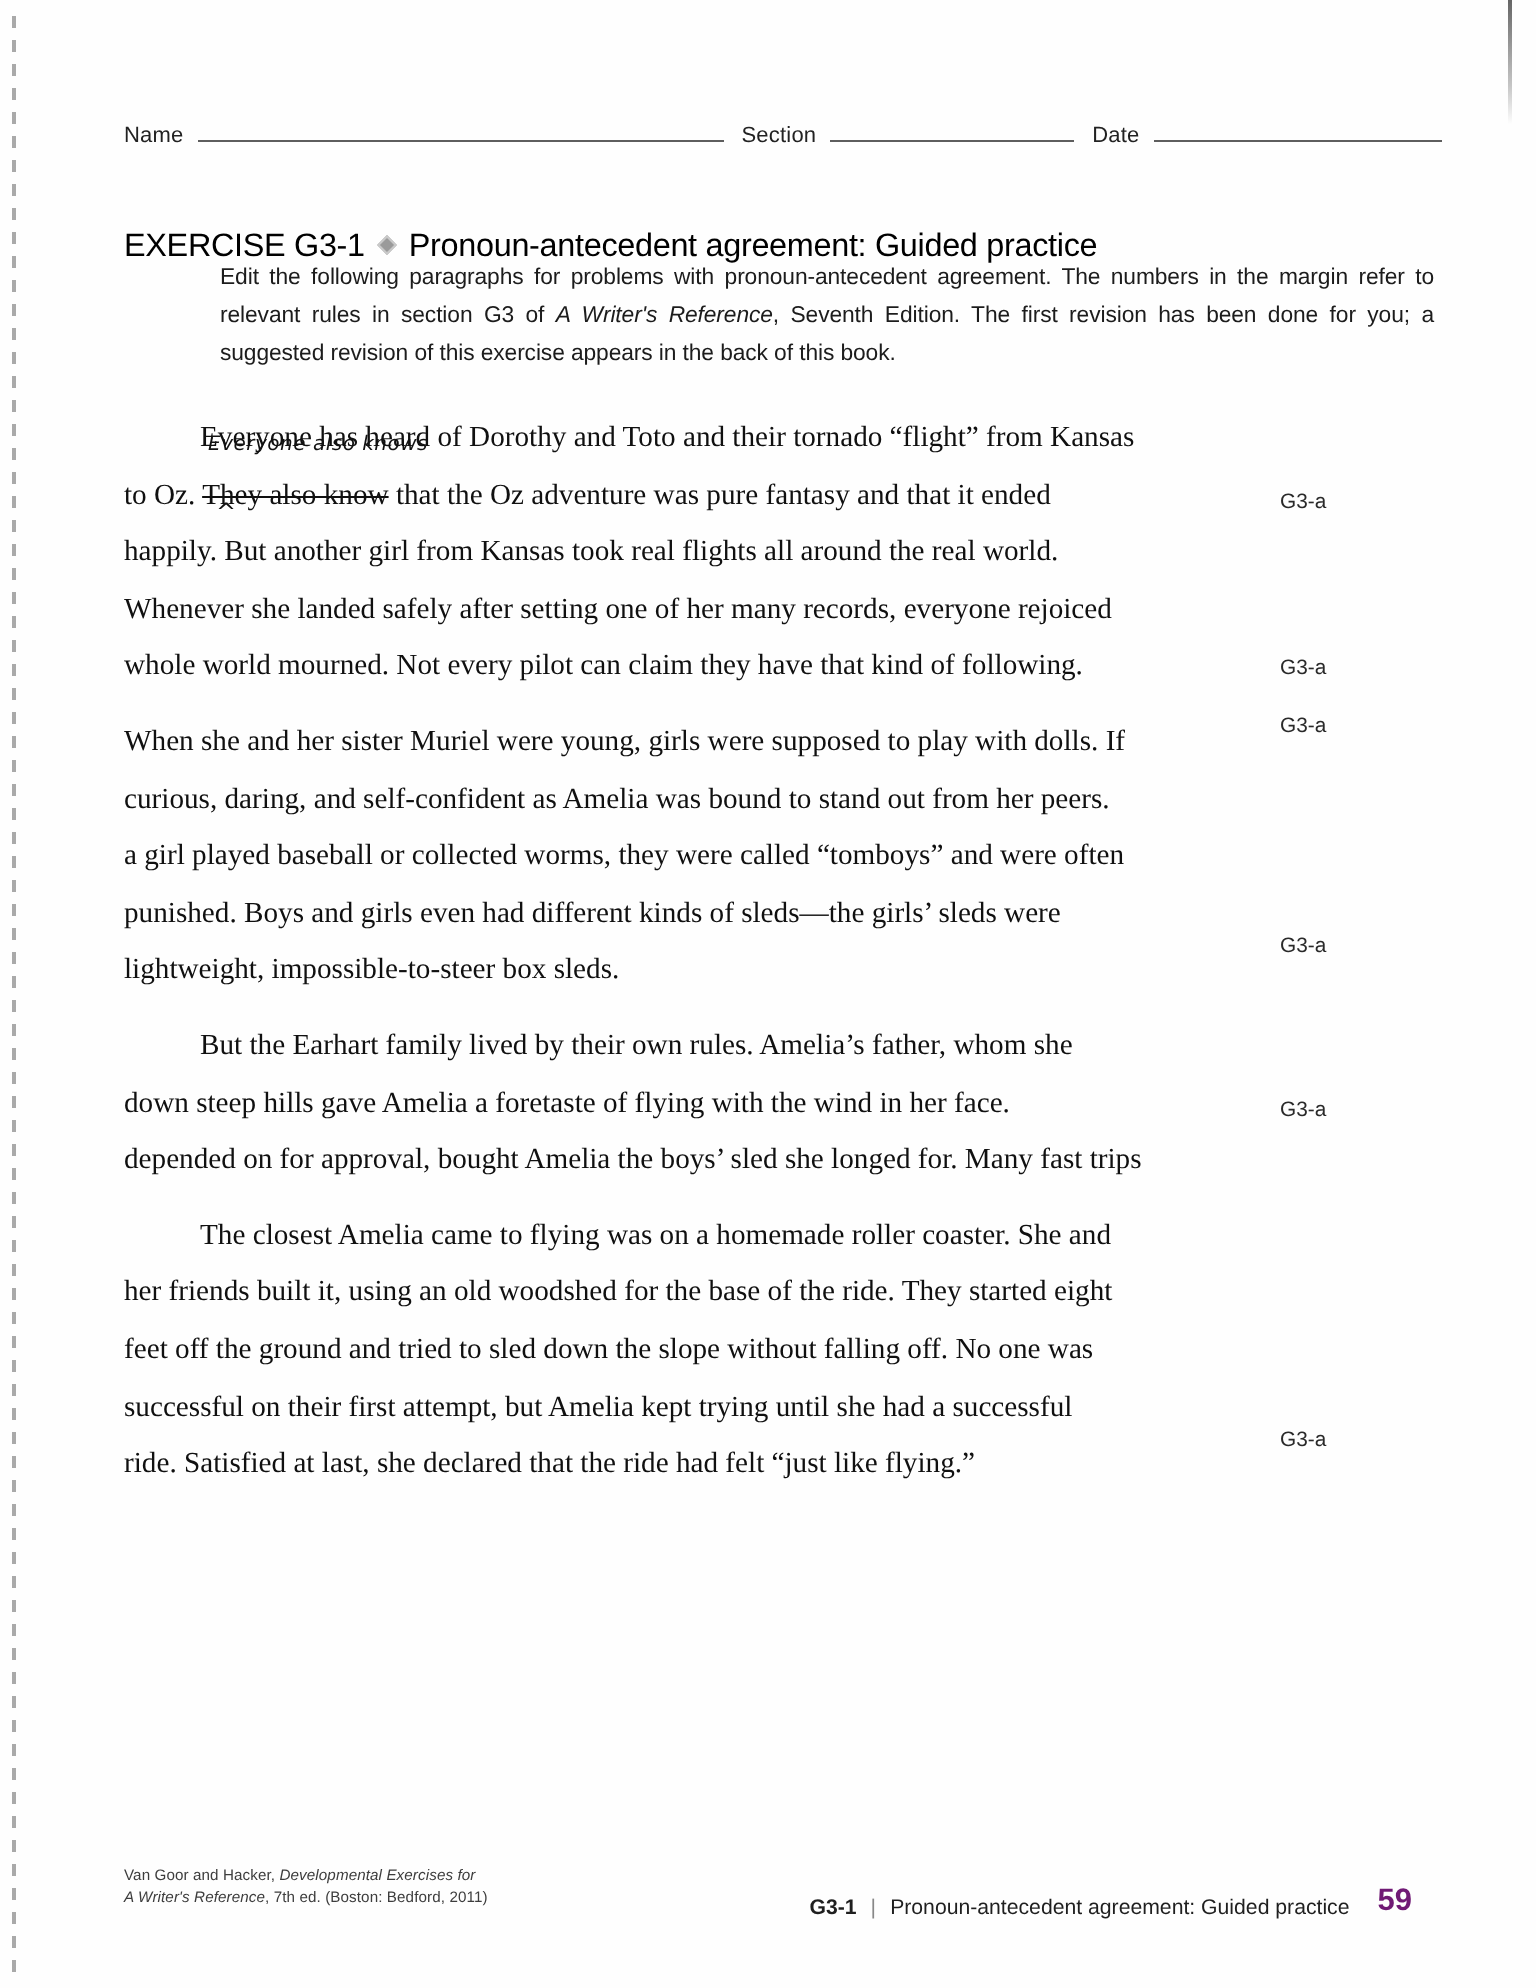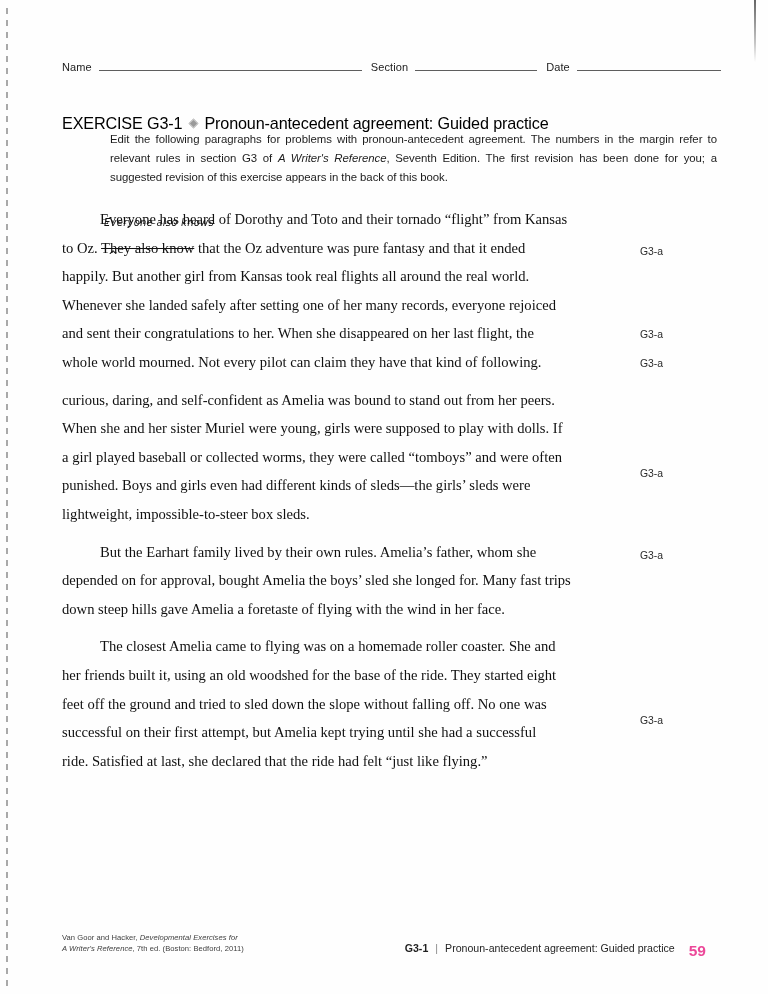--- a/index.html
+++ b/index.html
@@ -209,33 +209,33 @@
     line-height: 11.2px;
     color: #3d3d3d;
     letter-spacing: .05px;
   }
   .credit i { }
   .runfoot {
     position: absolute;
     right: 0;
     top: 10px;
     display: flex;
-    align-items: flex-start;
+    align-items: flex-end;
     gap: 7px;
     font-size: 10.6px;
     color: #1f1f1f;
     white-space: nowrap;
   }
   .runfoot .rf-code { font-weight: bold; }
   .runfoot .rf-sep { color: #888; }
   .runfoot .rf-page {
     font-size: 15.5px;
     font-weight: bold;
     margin-left: 7px;
-    color: #ec4899;
+    color: #701a75;
   }
 </style>
 </head>
 <body>
 
 <div class="page-sheet"></div>
 <div class="perforation"></div>
 <div class="scan-edge-right"></div>
 
 <div class="content">
@@ -262,34 +262,33 @@
   <div class="directions">
     <span>Edit the following paragraphs for problems with pronoun-antecedent agreement. The numbers in the margin refer to relevant rules in section G3 of </span><i>A Writer's Reference</i><span>, Seventh Edition. The first revision has been done for you; a suggested revision of this exercise appears in the back of this book.</span>
   </div>
 
   <div class="exercise-body" id="exercise-body">
       <div class="para">
         <span class="ln indent">Everyone has heard of Dorothy and Toto and their tornado “flight” from Kansas</span>
         <span class="ln"><span>to Oz. </span><span class="strike">They also know</span><span> that the Oz adventure was pure fantasy and that it ended</span><span class="insertion">Everyone also knows</span><span class="caret-mark">^</span></span>
         <span class="ln">happily. But another girl from Kansas took real flights all around the real world.</span>
         <span class="ln">Whenever she landed safely after setting one of her many records, everyone rejoiced</span>
-        <span class="ln">and sent their congratulations to her. When she disappeared on her last flight, the</span>
         <span class="ln">whole world mourned. Not every pilot can claim they have that kind of following.</span>
       </div>
       <div class="para spacer-top">
+        <span class="ln">When she and her sister Muriel were young, girls were supposed to play with dolls. If</span>
         <span class="ln">curious, daring, and self-confident as Amelia was bound to stand out from her peers.</span>
-        <span class="ln">When she and her sister Muriel were young, girls were supposed to play with dolls. If</span>
         <span class="ln">a girl played baseball or collected worms, they were called “tomboys” and were often</span>
         <span class="ln">punished. Boys and girls even had different kinds of sleds—the girls’ sleds were</span>
         <span class="ln">lightweight, impossible-to-steer box sleds.</span>
       </div>
       <div class="para spacer-top">
         <span class="ln indent">But the Earhart family lived by their own rules. Amelia’s father, whom she</span>
+        <span class="ln">down steep hills gave Amelia a foretaste of flying with the wind in her face.</span>
         <span class="ln">depended on for approval, bought Amelia the boys’ sled she longed for. Many fast trips</span>
-        <span class="ln">down steep hills gave Amelia a foretaste of flying with the wind in her face.</span>
       </div>
       <div class="para spacer-top">
         <span class="ln indent">The closest Amelia came to flying was on a homemade roller coaster. She and</span>
         <span class="ln">her friends built it, using an old woodshed for the base of the ride. They started eight</span>
         <span class="ln">feet off the ground and tried to sled down the slope without falling off. No one was</span>
         <span class="ln">successful on their first attempt, but Amelia kept trying until she had a successful</span>
         <span class="ln">ride. Satisfied at last, she declared that the ride had felt “just like flying.”</span>
       </div>
     </div>
 

